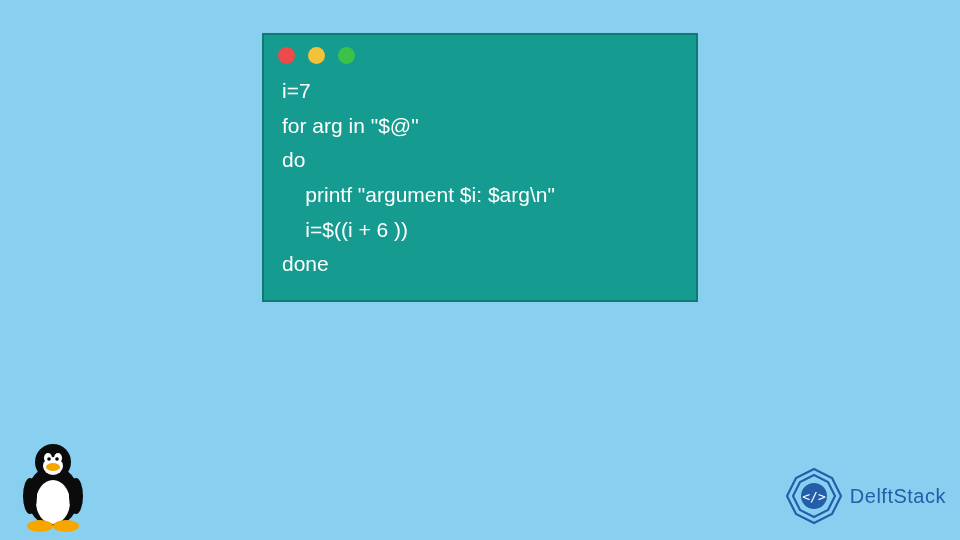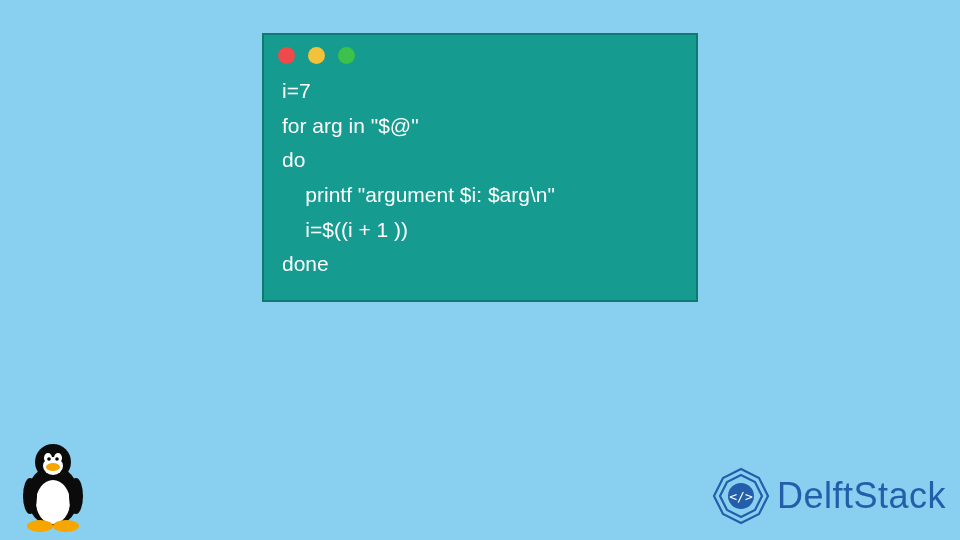--- a/index.html
+++ b/index.html
@@ -49,21 +49,21 @@
   }
   .delft {
     position: absolute;
     right: 14px;
     bottom: 14px;
     display: flex;
     align-items: center;
     gap: 6px;
   }
   .delft-text {
-    font-size: 36px;
+    font-size: 20px;
     color: #235eaa;
     font-weight: 500;
     letter-spacing: 0.5px;
   }
   .delft-logo {
     width: 60px;
     height: 60px;
   }
 </style>
 </head>
@@ -72,21 +72,21 @@
 <div class="code-window">
   <div class="titlebar">
     <span class="dot dot-red"></span>
     <span class="dot dot-yellow"></span>
     <span class="dot dot-green"></span>
   </div>
   <div class="code"><span>i=7</span>
 <span>for arg in "$@"</span>
 <span>do</span>
 <span>    printf "argument $i: $arg\n"</span>
-<span>    i=$((i + 1 ))</span>
+<span>    i=$((i + 6 ))</span>
 <span>done</span></div>
 </div>
 
 <svg class="tux" viewBox="0 0 90 100">
 
   <ellipse cx="45" cy="62" rx="26" ry="30" fill="#0b0b0b"></ellipse>
 
   <ellipse cx="45" cy="68" rx="17" ry="22" fill="#ffffff"></ellipse>
 
   <ellipse cx="45" cy="28" rx="18" ry="18" fill="#0b0b0b"></ellipse>

